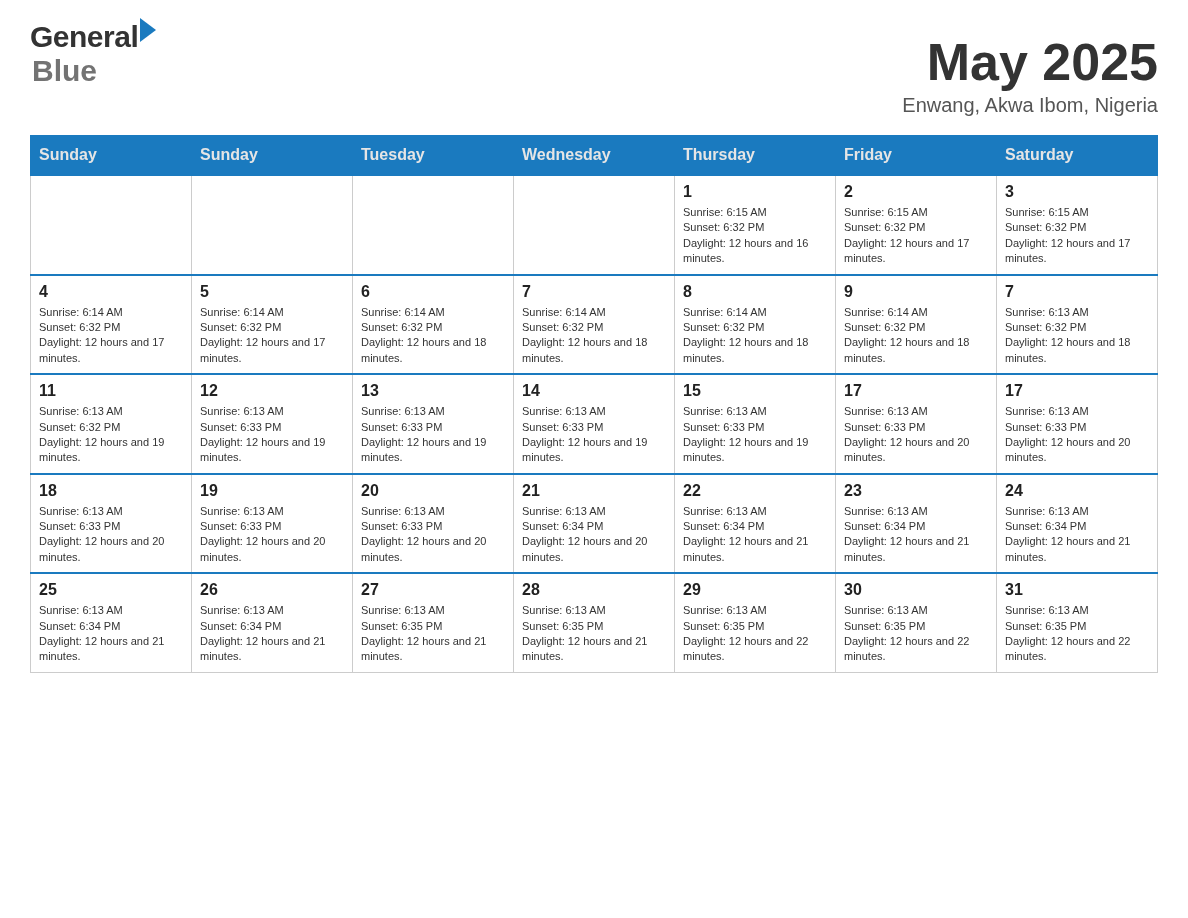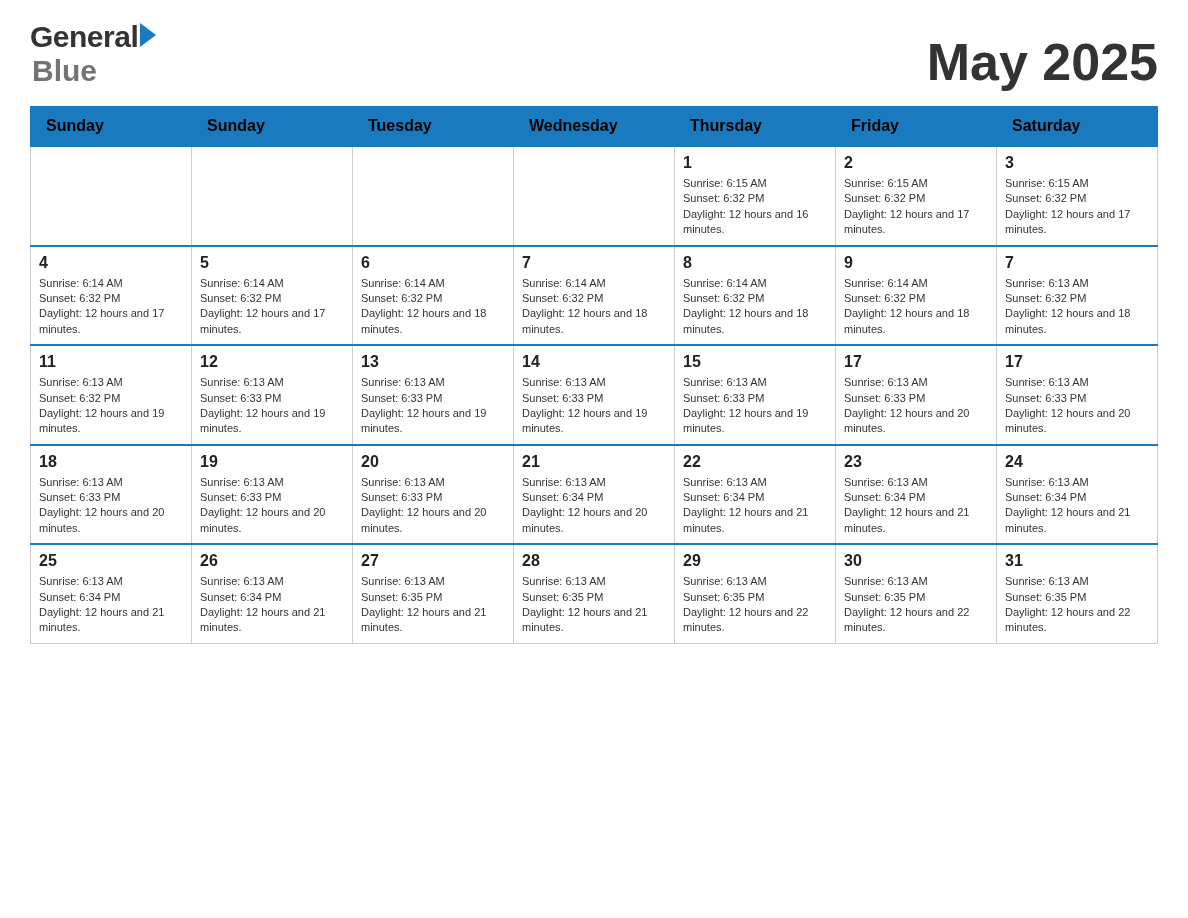--- a/index.html
+++ b/index.html
@@ -30,24 +30,24 @@
       font-size: 20px;
       color: #555;
       margin-top: 6px;
     }
     .calendar {
       width: 100%;
       border-collapse: collapse;
     }
     .calendar th {
       background-color: #1a7abf;
-      color: #000000;
+      color: #e5e5e5;
       font-size: 16px;
       font-weight: bold;
-      padding: 10px 15px;
+      padding: 10px 8px;
       text-align: left;
       border: 1px solid #1a7abf;
     }
     .calendar td {
       vertical-align: top;
       border: 1px solid #ccc;
       padding: 7px 8px;
       width: 14.28%;
       min-height: 100px;
     }
@@ -69,21 +69,21 @@
     .empty-cell {
       background: #fff;
     }
     .logo-wrapper {
       display: flex;
       flex-direction: column;
       align-items: flex-start;
     }
     .logo-top {
       display: flex;
-      align-items: center;
+      align-items: flex-start;
     }
     .logo-general {
       font-size: 30px;
       font-weight: bold;
       color: #333;
       letter-spacing: -0.5px;
     }
     .logo-blue-arrow {
       display: inline-block;
       width: 0;
@@ -109,20 +109,21 @@
 <div class="header">
   <div class="logo-wrapper">
     <div class="logo-top">
       <span class="logo-general">General</span>
       <span class="logo-blue-arrow"></span>
     </div>
     <span class="logo-blue">Blue</span>
   </div>
   <div class="title-area">
     <div class="month-title">May 2025</div>
+    <div class="location">Enwang, Akwa Ibom, Nigeria</div>
   </div>
 </div>
 
 <table class="calendar">
   <thead>
     <tr>
     <th>Sunday</th>
         <th>Sunday</th>
         <th>Tuesday</th>
         <th>Wednesday</th>

